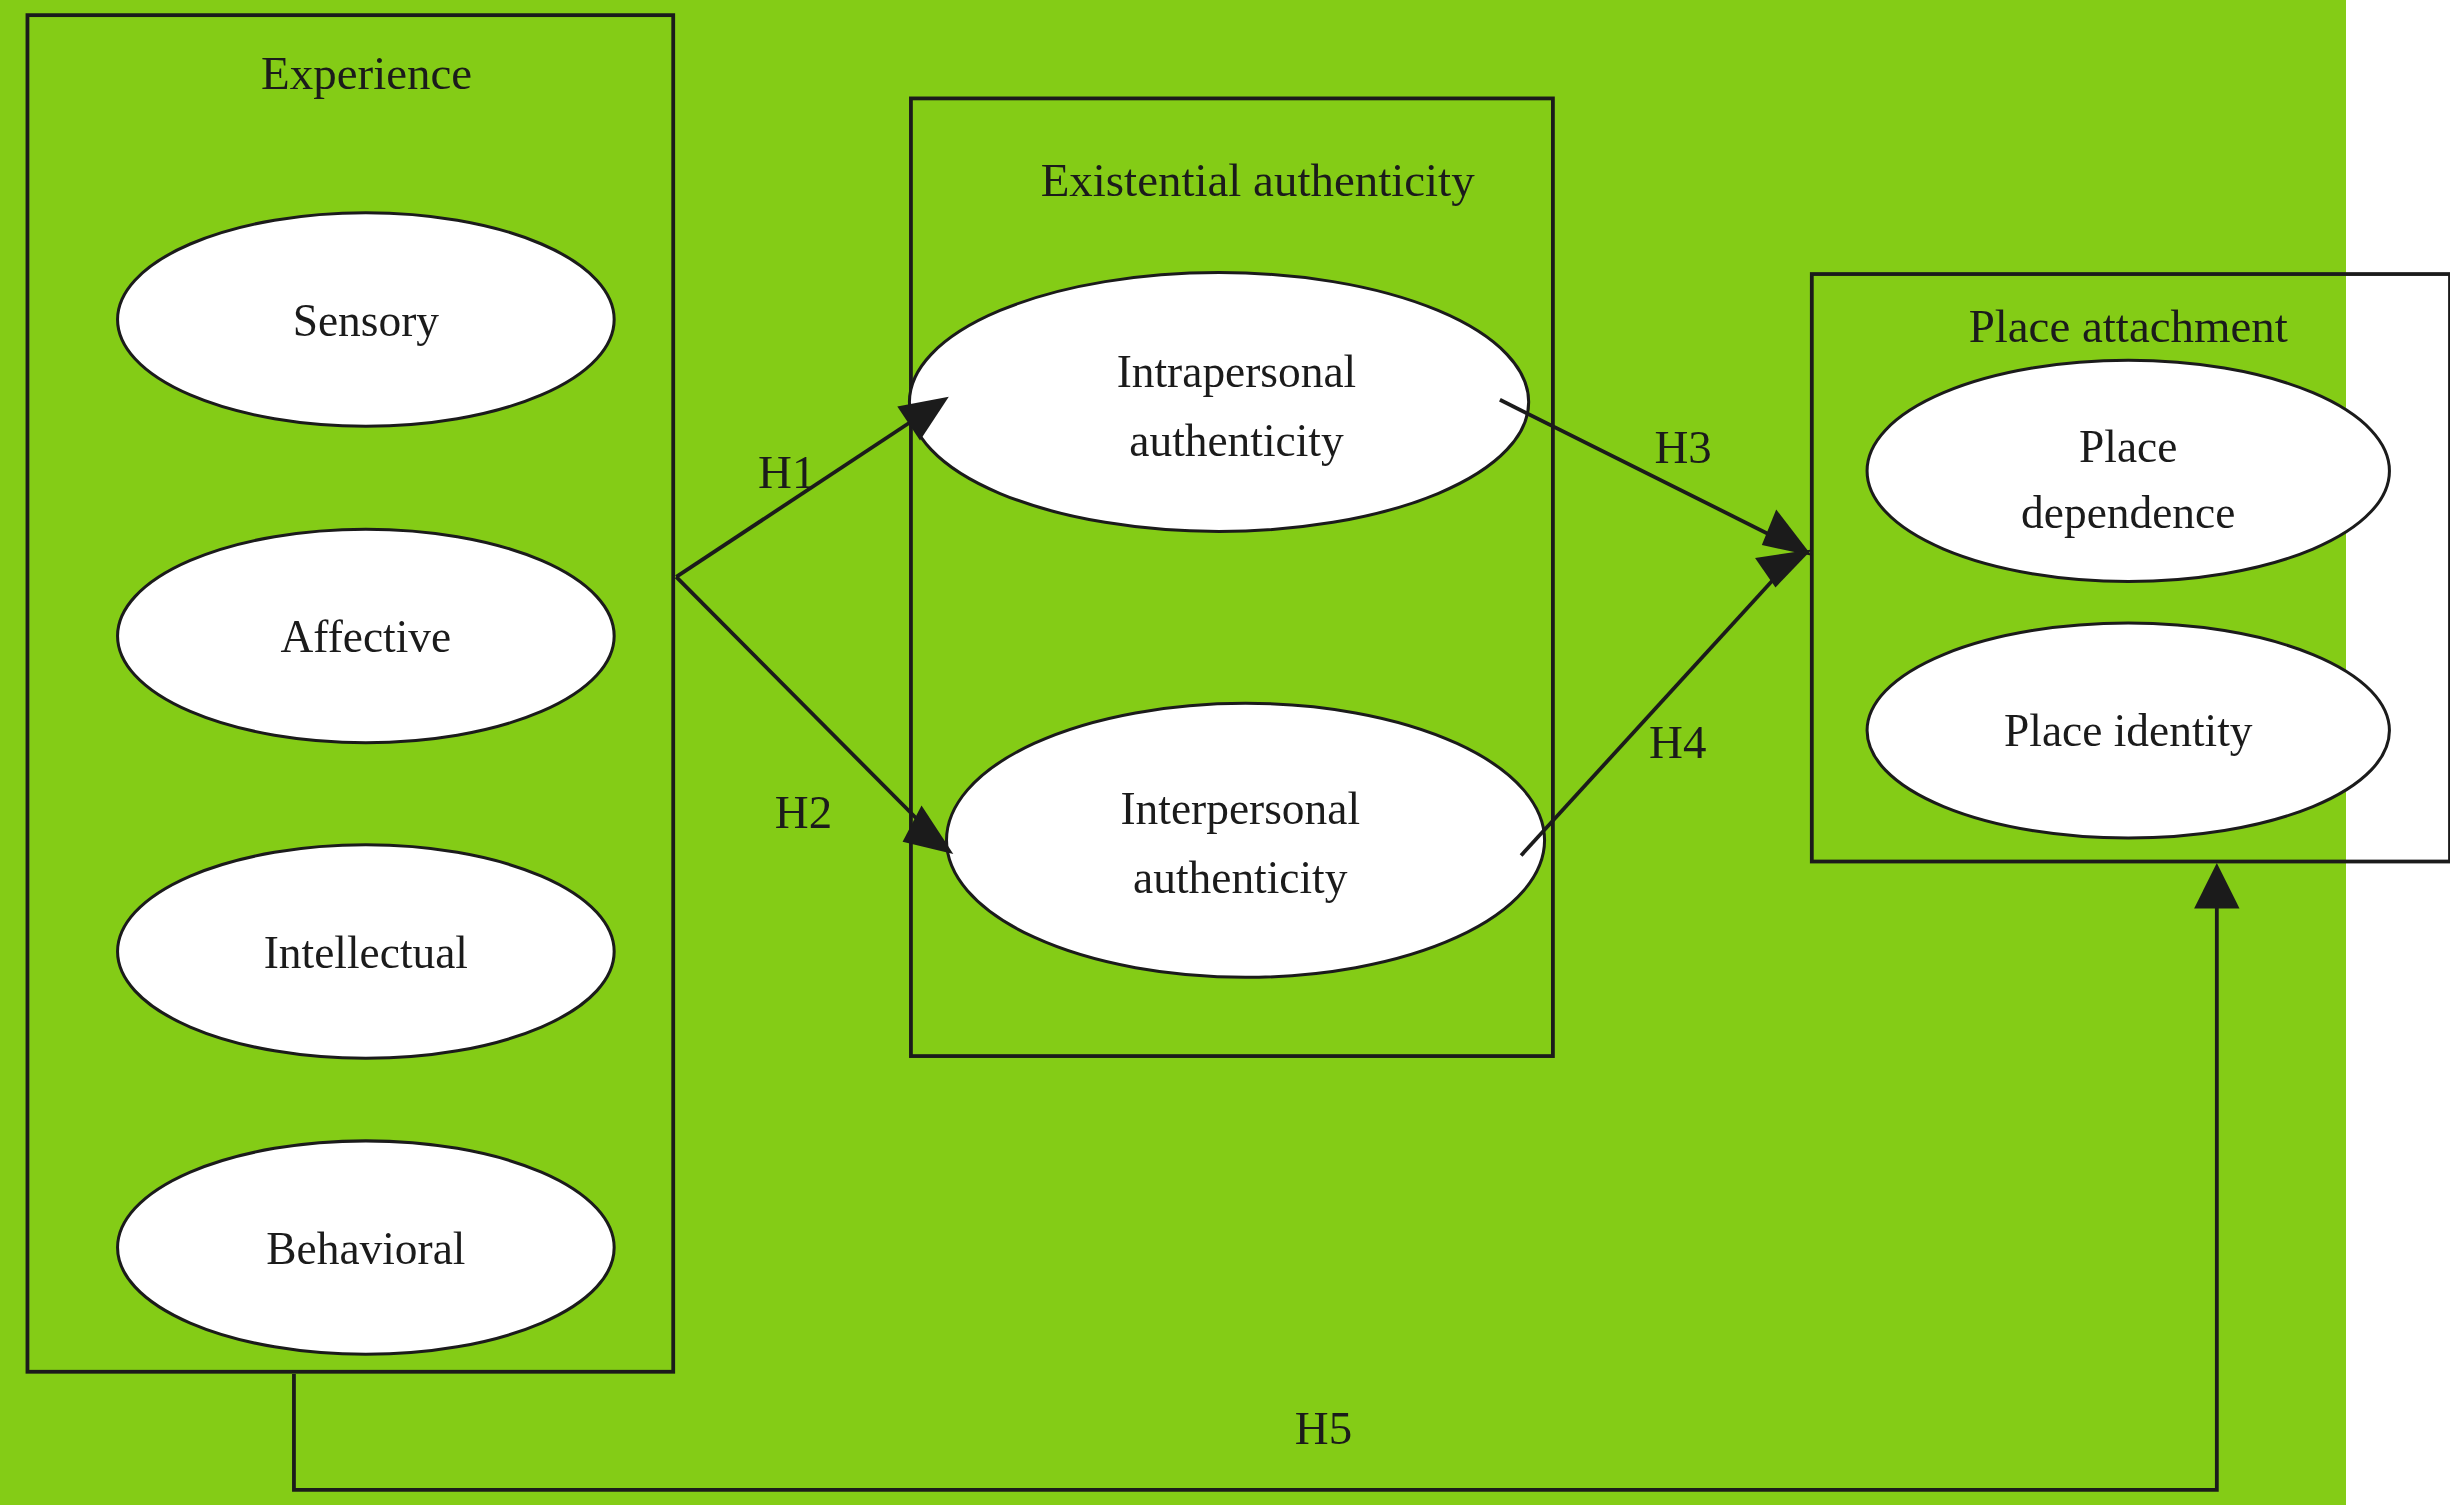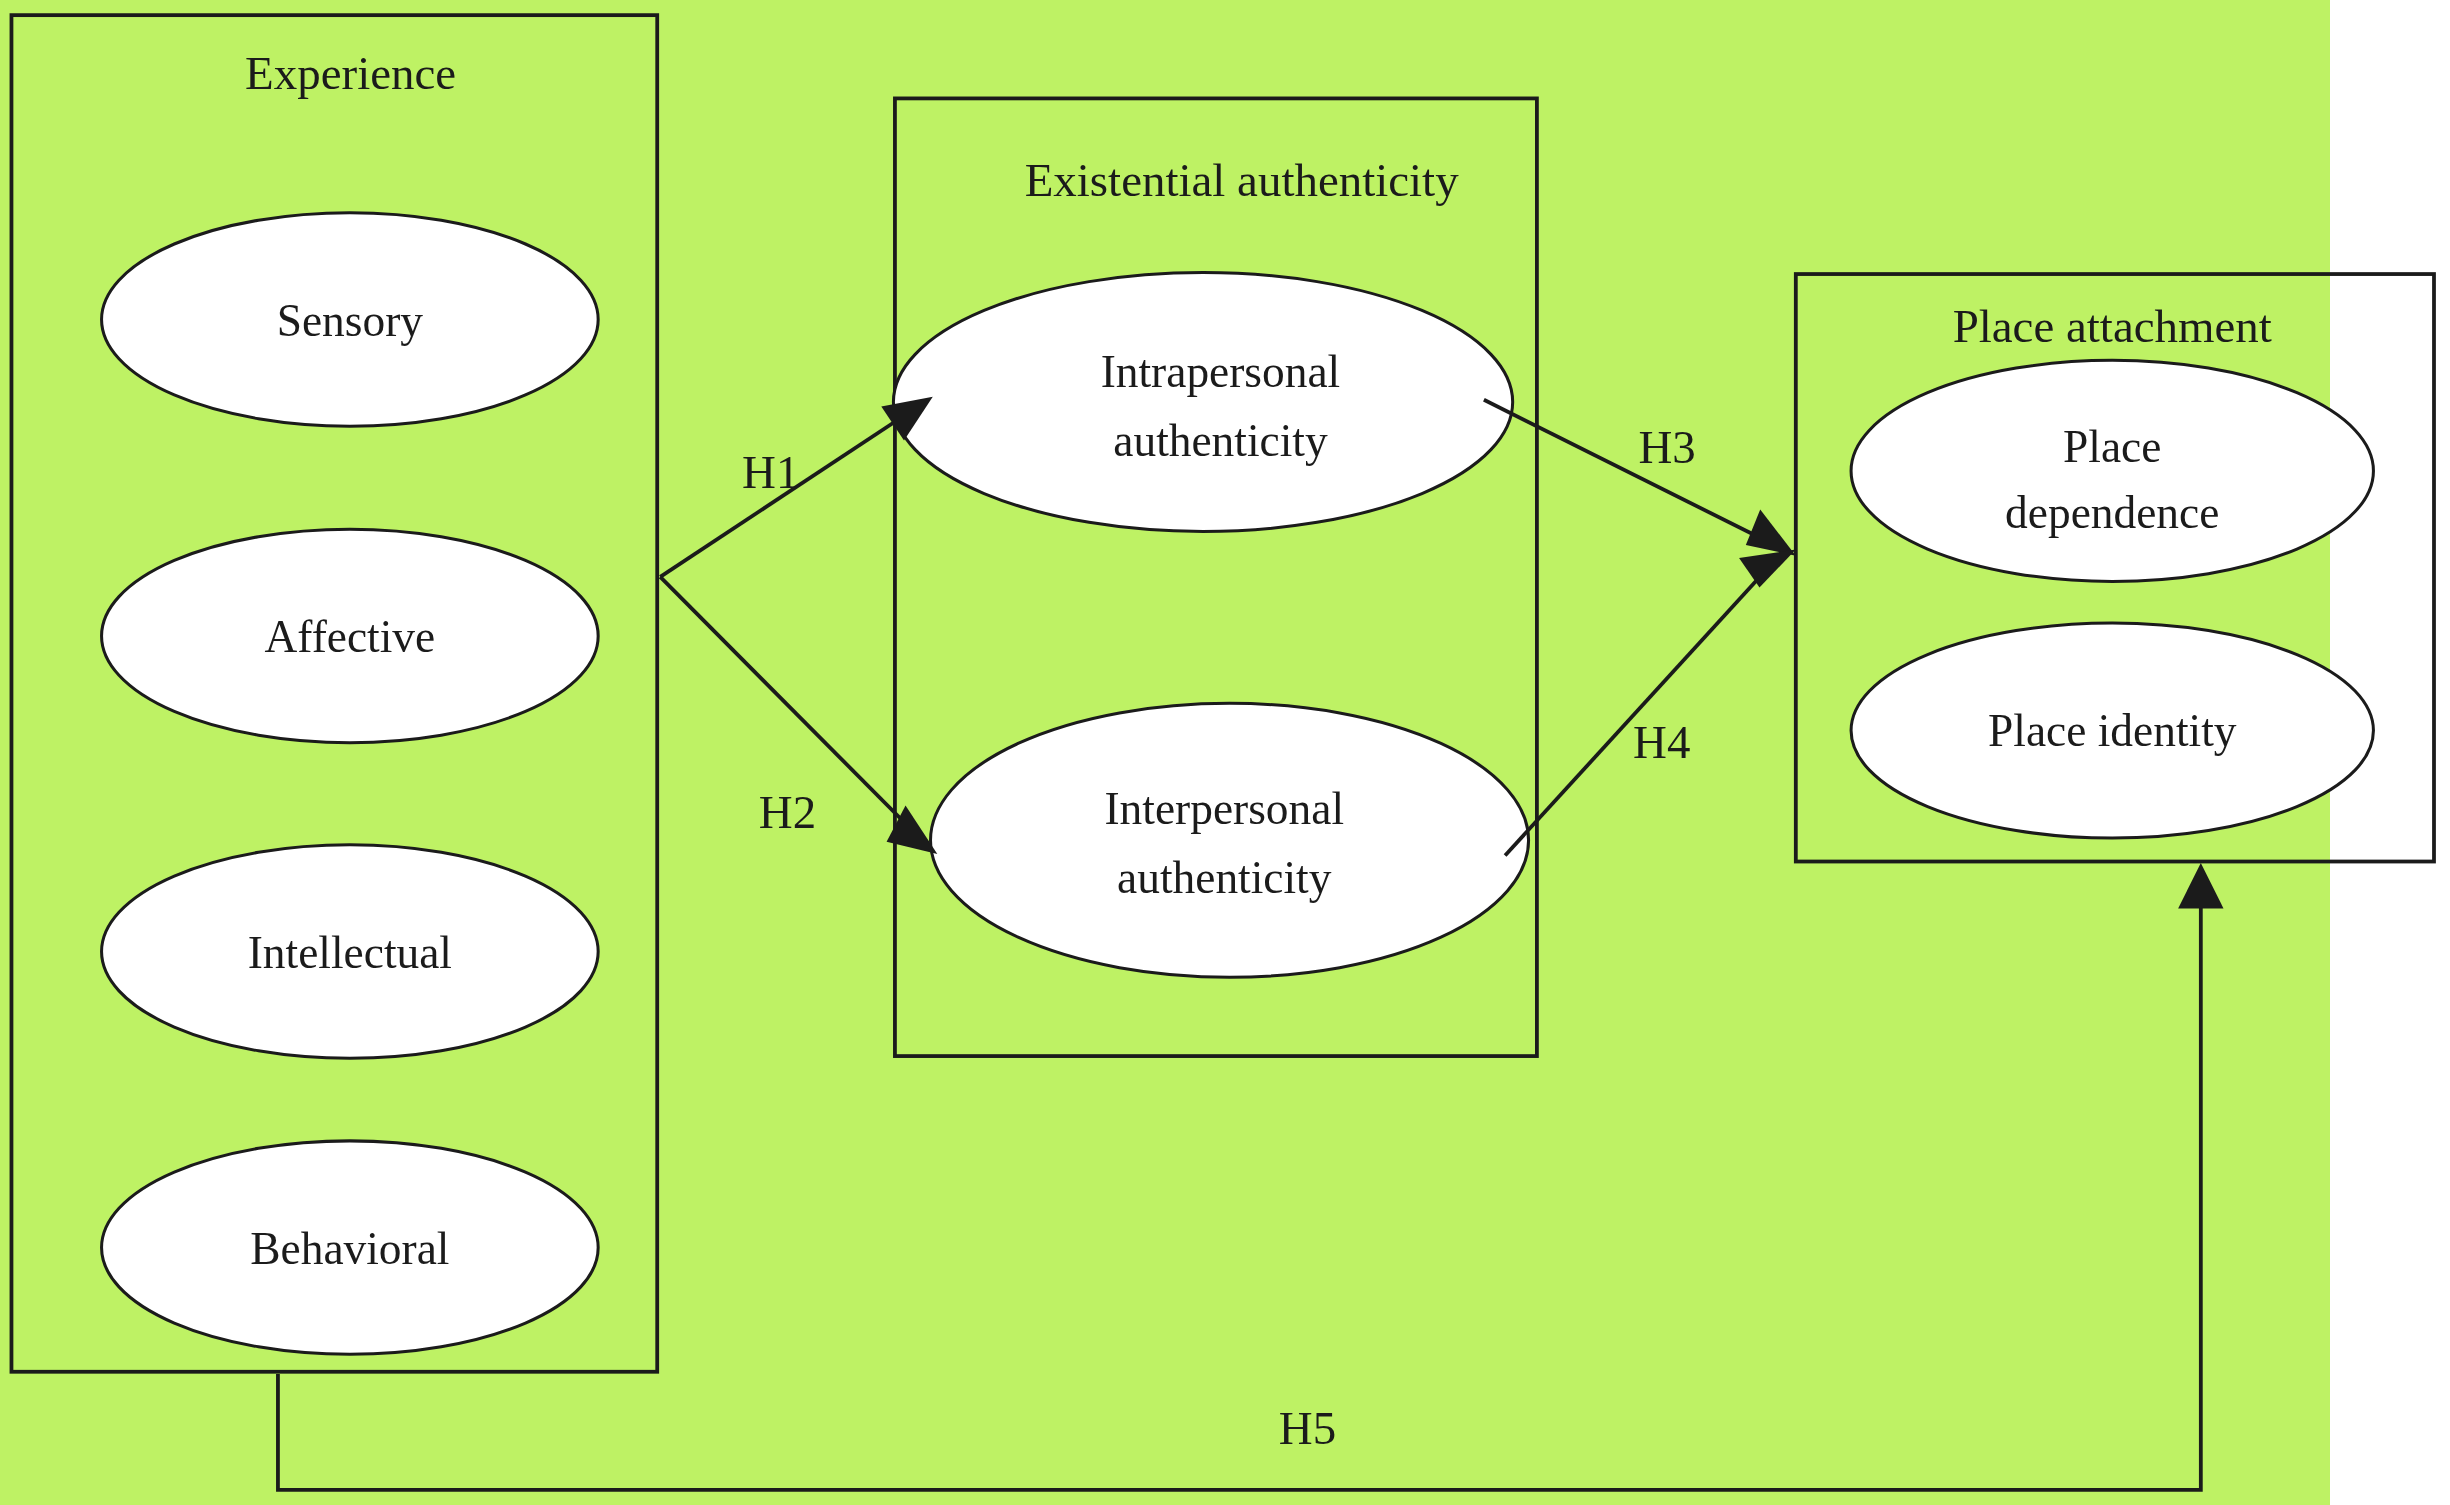--- a/index.html
+++ b/index.html
@@ -10,21 +10,22 @@
   body {
     width: 2450px;
     height: 1505px;
     overflow: hidden;
     font-family: "Liberation Serif", "DejaVu Serif", serif;
   }
   #diagram-root {
     position: relative;
     width: 2330px;
     height: 1505px;
-    background: #bef264;
+    background: #84cc16;
+    padding-left: 16px;
   }
   svg.diagram-canvas {
     display: block;
     width: 2450px;
     height: 1505px;
   }
   .group-box {
     fill: none;
     stroke: #1b1b1b;
     stroke-width: 5;

